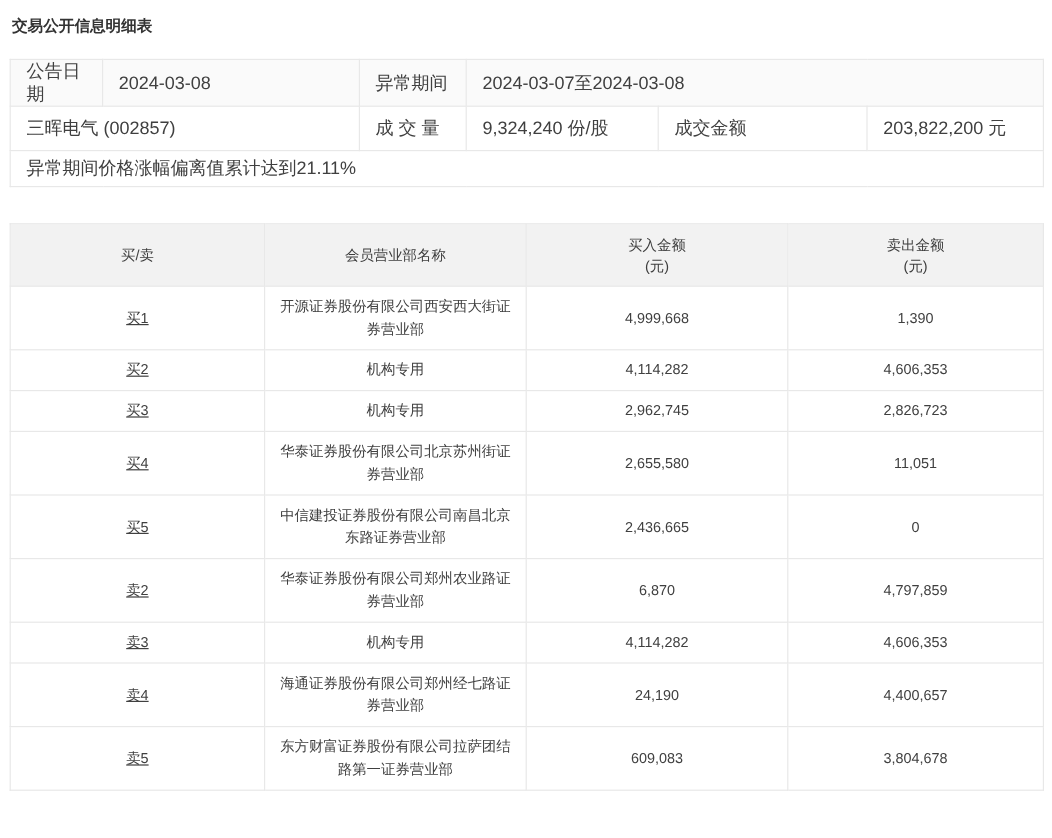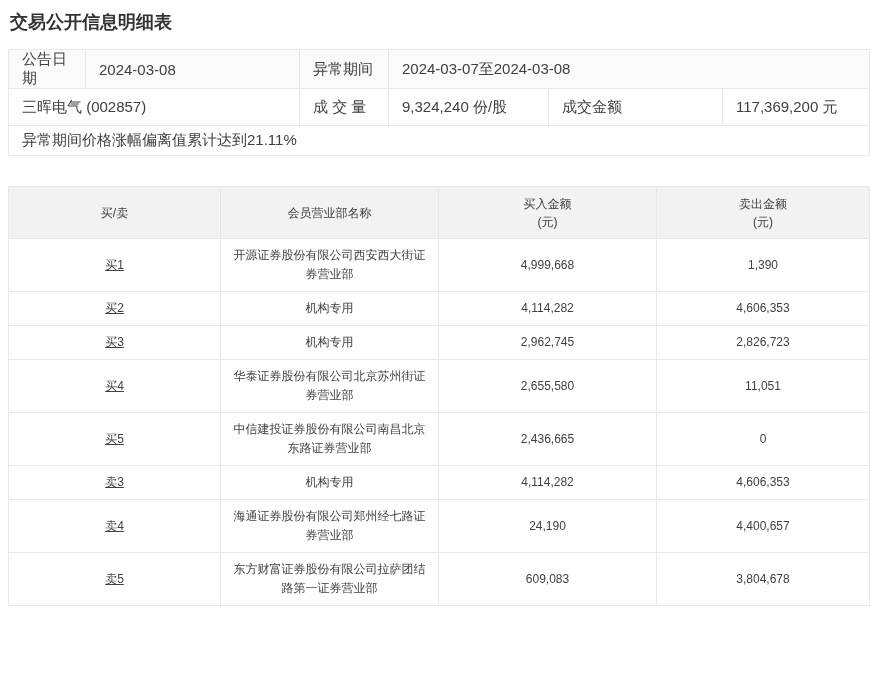--- a/index.html
+++ b/index.html
@@ -10,21 +10,21 @@
     font-family: "Liberation Sans", "DejaVu Sans", sans-serif;
     color: #404040;
   }
   body {
     width: 877px;
     height: 698px;
     overflow: hidden;
     padding: 10px 8px 0 8px;
   }
   .page-title {
-    font-size: 18px;
+    font-size: 13px;
     font-weight: bold;
     color: #333333;
     margin: 2px 0 17px 2px;
     line-height: 20px;
   }
   table {
     border-collapse: collapse;
     table-layout: fixed;
     width: 861px;
   }
@@ -81,21 +81,21 @@
       <td>公告日期</td>
       <td>2024-03-08</td>
       <td>异常期间</td>
       <td colspan="3">2024-03-07至2024-03-08</td>
     </tr>
     <tr class="sr2">
       <td colspan="2">三晖电气 (002857)</td>
       <td>成 交 量</td>
       <td>9,324,240 份/股</td>
       <td>成交金额</td>
-      <td>117,369,200 元</td>
+      <td>203,822,200 元</td>
     </tr>
     <tr class="sr3">
       <td colspan="6">异常期间价格涨幅偏离值累计达到21.11%</td>
     </tr>
   </tbody>
 </table>
 
 <table class="detail-table">
   <colgroup>
     <col style="width:212px">
@@ -142,20 +142,26 @@
       <td class="num">2,655,580</td>
       <td class="num">11,051</td>
     </tr>
     <tr>
       <td class="rank">买5</td>
       <td class="name">中信建投证券股份有限公司南昌北京东路证券营业部</td>
       <td class="num">2,436,665</td>
       <td class="num">0</td>
     </tr>
     <tr>
+      <td class="rank">卖2</td>
+      <td class="name">华泰证券股份有限公司郑州农业路证券营业部</td>
+      <td class="num">6,870</td>
+      <td class="num">4,797,859</td>
+    </tr>
+    <tr>
       <td class="rank">卖3</td>
       <td class="name">机构专用</td>
       <td class="num">4,114,282</td>
       <td class="num">4,606,353</td>
     </tr>
     <tr>
       <td class="rank">卖4</td>
       <td class="name">海通证券股份有限公司郑州经七路证券营业部</td>
       <td class="num">24,190</td>
       <td class="num">4,400,657</td>

